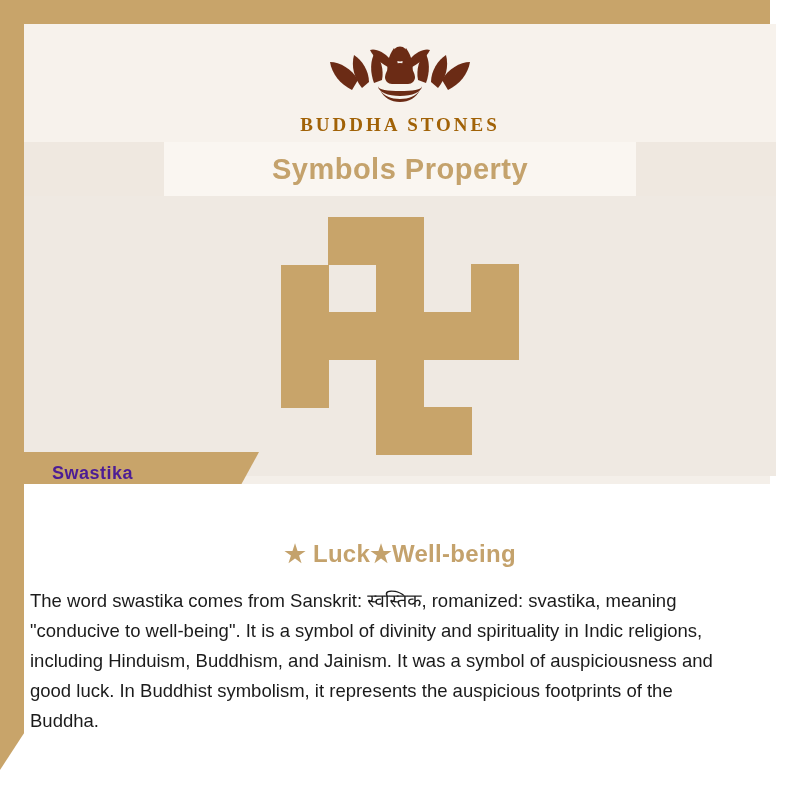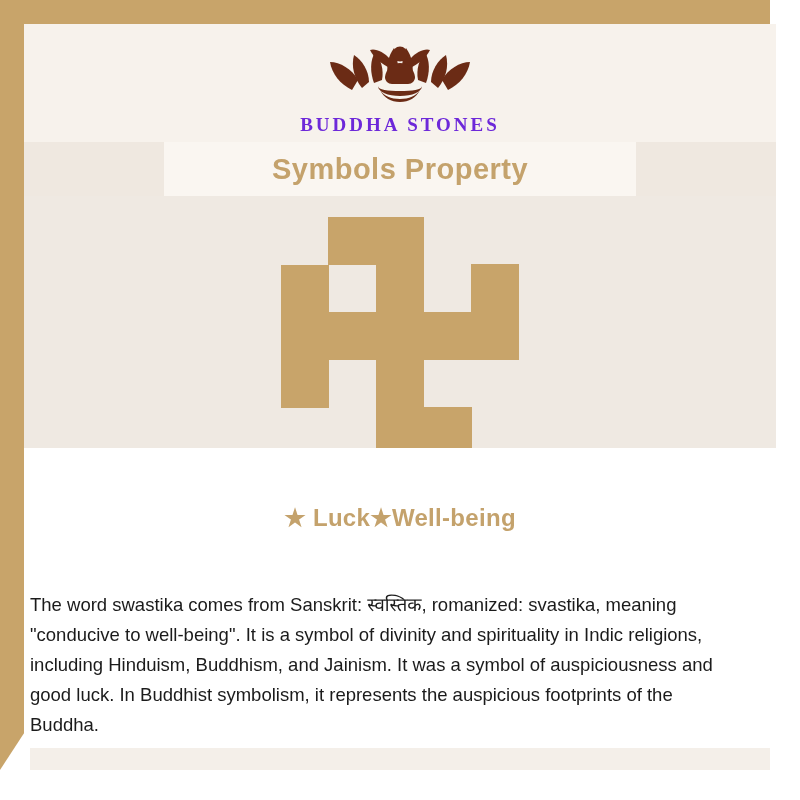--- a/index.html
+++ b/index.html
@@ -130,21 +130,21 @@
     justify-content: flex-start;
   }
   .logo-mark {
     margin-top: 4px;
   }
   .brand-name {
     margin-top: 2px;
     font-size: 19px;
     letter-spacing: 3px;
     font-weight: bold;
-    color: #6d28d9;
+    color: #a16207;
     font-family: "Liberation Serif", serif;
   }
 
   
   .title-band {
     position: absolute;
     left: 0;
     top: 118px;
     width: 752px;
     height: 54px;
@@ -206,21 +206,21 @@
     color: #4c1d95;
     font-size: 18px;
     font-weight: bold;
     letter-spacing: 0.5px;
   }
 
   
   .desc-panel {
     position: absolute;
     left: 0;
-    top: 424px;
+    top: 460px;
     width: 752px;
     height: 300px;
     background: #ffffff;
   }
   .keywords {
     position: absolute;
     left: 0;
     top: 56px;
     width: 752px;
     text-align: center;
@@ -231,21 +231,20 @@
   }
   .body-text {
     position: absolute;
     left: 6px;
     top: 102px;
     width: 710px;
     font-size: 18.5px;
     line-height: 30px;
     color: #1b1b1b;
     font-family: "Liberation Sans", sans-serif;
-    margin-top: 40px;
   }
 </style>
 </head>
 <body>
 
 <div class="page">
 
   <div class="gold-top"></div>
   <div class="gold-left"></div>
   <div class="corner-tr"></div>

